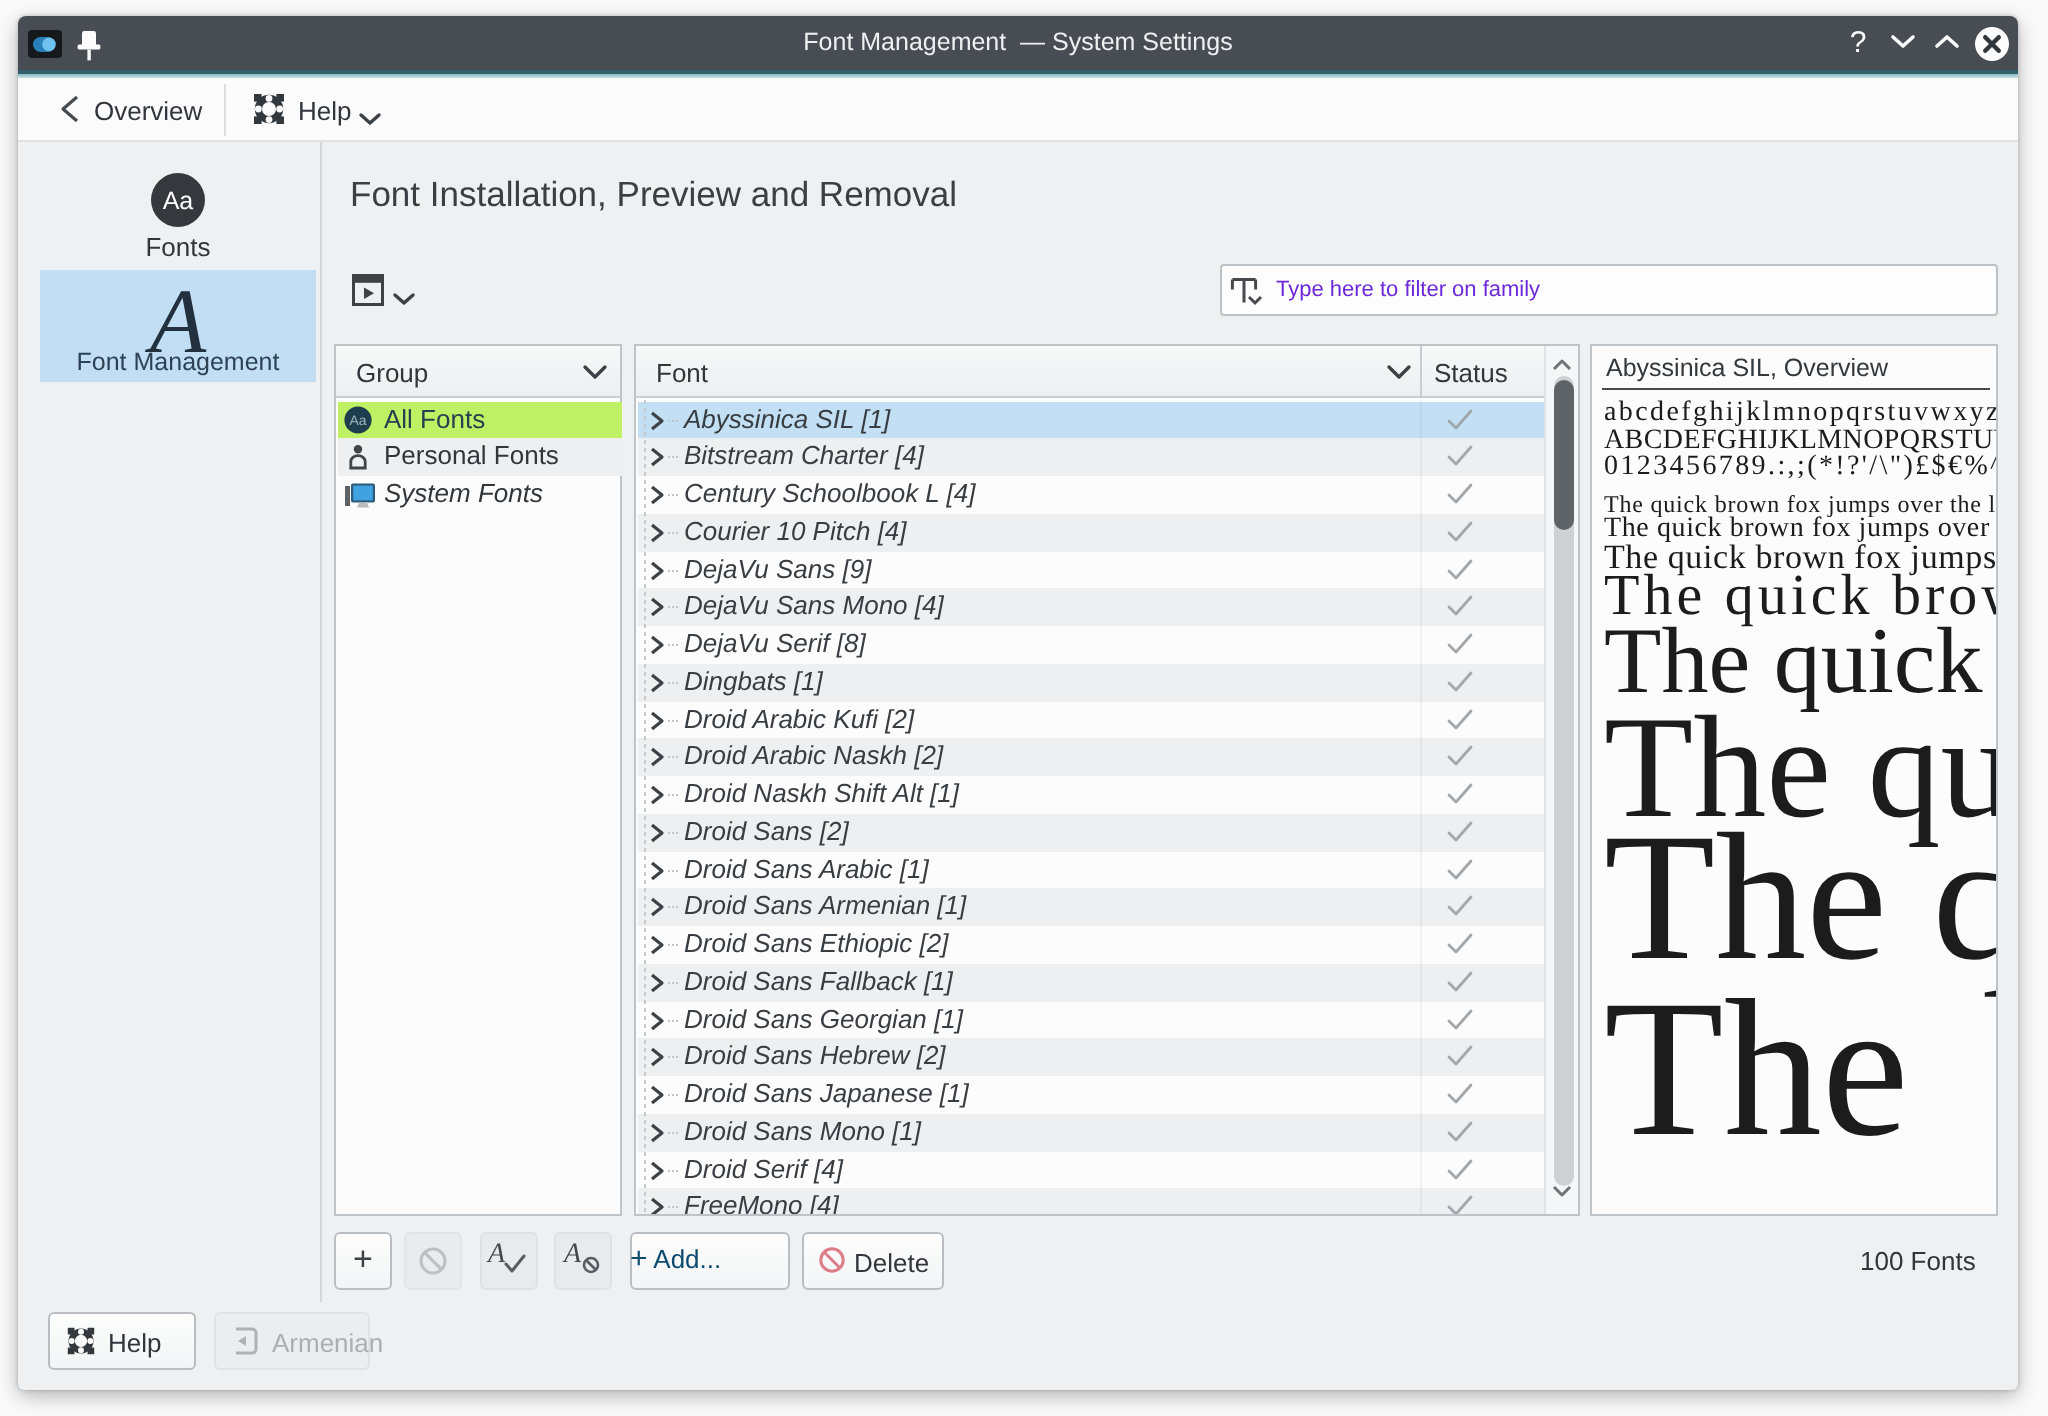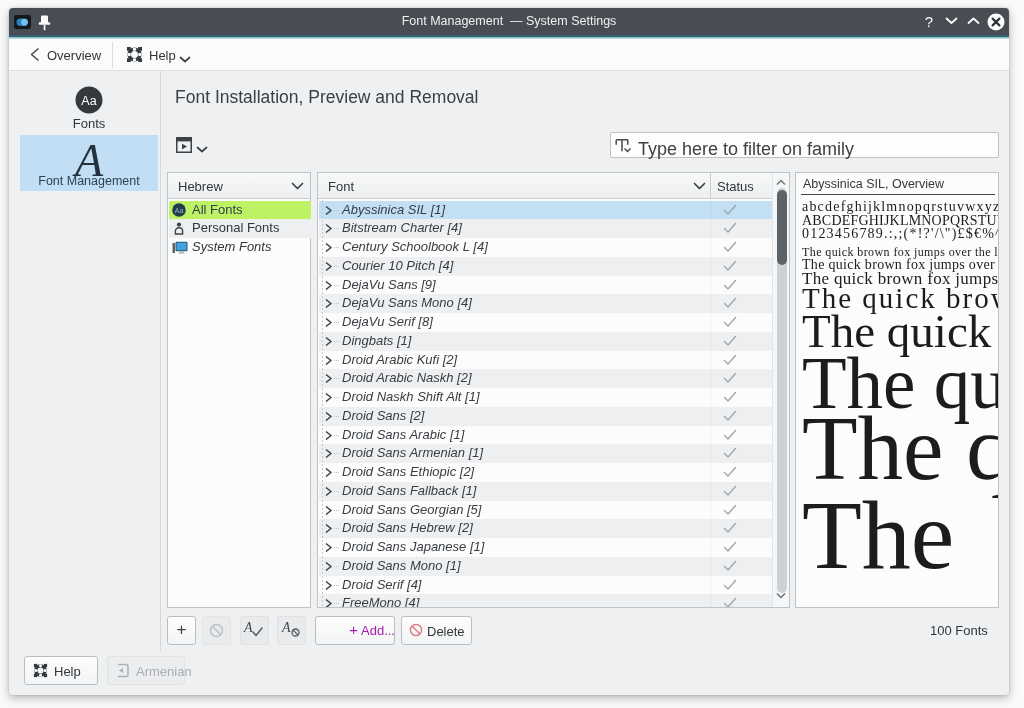--- a/index.html
+++ b/index.html
@@ -101,25 +101,25 @@
 </svg>
 <svg class="svgabs" style="left:196px;top:146px" width="12" height="8" viewBox="0 0 12 8">
   <polyline points="1.5,1.5 6,5.5 10.5,1.5" fill="none" stroke="#3c4146" stroke-width="1.7" stroke-linecap="round" stroke-linejoin="round"></polyline>
 </svg>
 
 <div class="abs" style="left:610px;top:132px;width:389px;height:26px;background:#fdfdfd;border:1px solid #bdc2c6;border-radius:2px"></div>
 <svg class="svgabs" style="left:615px;top:139px" width="18" height="15" viewBox="0 0 18 15">
   <path d="M1.2 0.8 v5 M1.2 0.8 h11.6 M12.8 0.8 v5 M7 0.8 v11.5" stroke="#46494d" stroke-width="1.5" fill="none"></path>
   <polyline points="9.5,9.5 12.5,12.5 15.5,9.5" fill="none" stroke="#46494d" stroke-width="1.5"></polyline>
 </svg>
-<div class="abs" style="left:638px;top:139px;font-size:18px;color:#404040">Type here to filter on family</div>
+<div class="abs" style="left:638px;top:139px;font-size:11px;color:#6d28d9">Type here to filter on family</div>
 
 <div id="grouppanel" class="abs panel">
   <div class="phead"></div>
-  <div class="abs" style="left:10px;top:6px;font-size:13px;color:#31363b">Hebrew</div>
+  <div class="abs" style="left:10px;top:6px;font-size:13px;color:#31363b">Group</div>
   <svg class="svgabs" style="left:123px;top:9px" width="13" height="9" viewBox="0 0 13 9">
     <polyline points="1.5,1.5 6.5,6.5 11.5,1.5" fill="none" stroke="#3c4146" stroke-width="1.7" stroke-linecap="round" stroke-linejoin="round"></polyline>
   </svg>
   <div class="grow" style="top:27.5px;background:#bef264;color:#2b3e4f">
     <svg class="svgabs" style="left:3px;top:2.5px" width="14" height="14" viewBox="0 0 14 14">
       <circle cx="7" cy="7" r="6.8" fill="#1e3d4d"></circle>
       <text x="7" y="9.6" font-size="7" fill="#9fb6c0" text-anchor="middle" font-family="Liberation Sans">Aa</text>
     </svg>
     <span style="position:absolute;left:23px">All Fonts</span>
   </div>
@@ -290,21 +290,21 @@
       </svg>
       <span class="nm">Droid Sans Fallback [1]</span>
       <svg class="chk" width="14" height="12" viewBox="0 0 14 12">
         <polyline points="1.5,6.5 5,10 12.5,1.5" fill="none" stroke="#a2a7ab" stroke-width="1.4" stroke-linecap="round" stroke-linejoin="round"></polyline>
       </svg>
     </div>
   <div class="frow" style="top:327.5px;">
       <svg class="chev" width="9" height="11" viewBox="0 0 9 11">
         <polyline points="2,1.5 7,5.5 2,9.5" fill="none" stroke="#3c4146" stroke-width="1.6" stroke-linejoin="round"></polyline>
       </svg>
-      <span class="nm">Droid Sans Georgian [5]</span>
+      <span class="nm">Droid Sans Georgian [1]</span>
       <svg class="chk" width="14" height="12" viewBox="0 0 14 12">
         <polyline points="1.5,6.5 5,10 12.5,1.5" fill="none" stroke="#a2a7ab" stroke-width="1.4" stroke-linecap="round" stroke-linejoin="round"></polyline>
       </svg>
     </div>
   <div class="frow" style="top:346.25px;background:#edeff1;">
       <svg class="chev" width="9" height="11" viewBox="0 0 9 11">
         <polyline points="2,1.5 7,5.5 2,9.5" fill="none" stroke="#3c4146" stroke-width="1.6" stroke-linejoin="round"></polyline>
       </svg>
       <span class="nm">Droid Sans Hebrew [2]</span>
       <svg class="chk" width="14" height="12" viewBox="0 0 14 12">
@@ -393,21 +393,21 @@
 <svg class="svgabs" style="left:252px;top:627px" width="11" height="10" viewBox="0 0 11 10">
   <polyline points="1,5 4,8.5 10,1" fill="none" stroke="#585d61" stroke-width="1.5" stroke-linecap="round" stroke-linejoin="round"></polyline>
 </svg>
 <div class="abs" style="left:277px;top:616px;width:29px;height:29px;background:#e8eaeb;border:1px solid #dfe1e2;border-radius:3px"></div>
 <div class="abs serif" style="left:282px;top:620px;font-style:italic;font-size:14px;color:#44484c">A</div>
 <svg class="svgabs" style="left:291px;top:628px" width="9" height="9" viewBox="0 0 9 9">
   <circle cx="4.5" cy="4.5" r="3.5" fill="none" stroke="#585d61" stroke-width="1.3"></circle>
   <line x1="2" y1="2" x2="7" y2="7" stroke="#585d61" stroke-width="1.3"></line>
 </svg>
 <div class="abs" style="left:315px;top:616px;width:80px;height:29px;background:linear-gradient(#fdfdfd,#f3f4f5);border:1px solid #b9bec2;border-radius:3px"></div>
-<div class="abs" style="left:315px;top:616px;width:80px;height:29px;text-align:right;font-size:13px;line-height:28px;color:#a21caf"><span style="font-size:15px">+</span> Add...</div>
+<div class="abs" style="left:315px;top:616px;width:80px;height:29px;text-align:left;font-size:13px;line-height:28px;color:#0c4a6e"><span style="font-size:15px">+</span> Add...</div>
 <div class="abs" style="left:401px;top:616px;width:71px;height:29px;background:linear-gradient(#fdfdfd,#f3f4f5);border:1px solid #b9bec2;border-radius:3px"></div>
 <svg class="svgabs" style="left:409px;top:623px" width="14" height="14" viewBox="0 0 14 14">
   <circle cx="7" cy="7" r="5.6" fill="none" stroke="#dc7d88" stroke-width="1.5"></circle>
   <line x1="3" y1="3" x2="11" y2="11" stroke="#dc7d88" stroke-width="1.5"></line>
 </svg>
 <div class="abs" style="left:427px;top:624px;font-size:13px;color:#31363b">Delete</div>
 
 <div class="abs" style="left:930px;top:623px;width:69px;text-align:left;font-size:13px;color:#31363b">100 Fonts</div>
 
 <div class="abs" style="left:24px;top:656px;width:74px;height:29px;background:linear-gradient(#fdfdfd,#f3f4f5);border:1px solid #b9bec2;border-radius:3px"></div>

